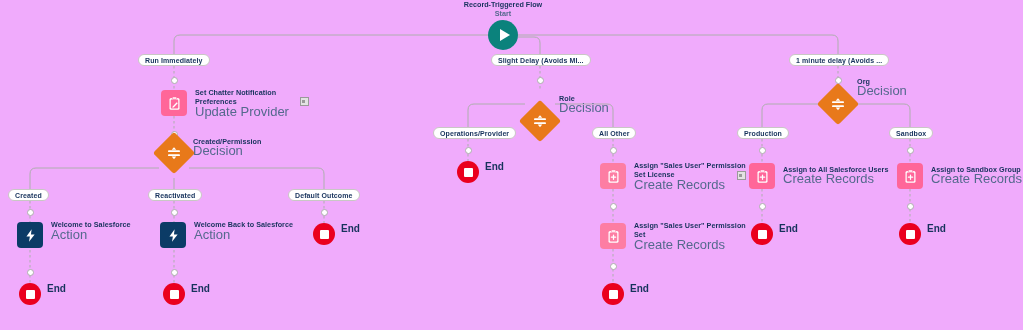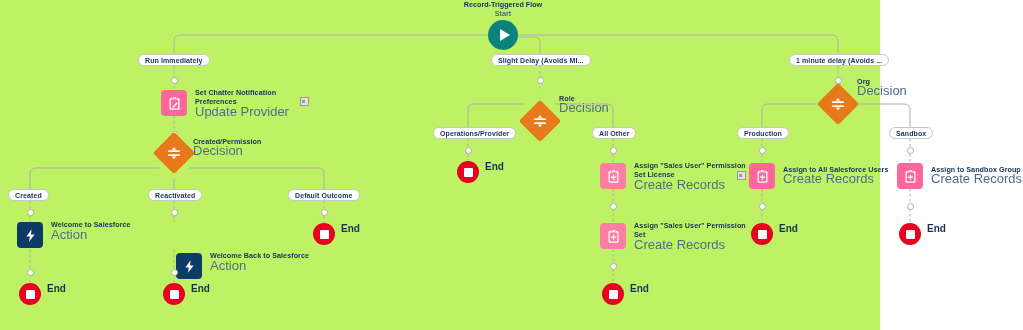--- a/index.html
+++ b/index.html
@@ -2,21 +2,21 @@
 <html><head>
 <meta charset="utf-8">
 <style>
   html,body{margin:0;padding:0;background:#ffffff;}
   body{
     width:1023px;height:330px;
     font-family:"Liberation Sans", sans-serif;
     -webkit-font-smoothing:antialiased;
     overflow:hidden;
   }
-  #canvas{position:relative;width:880px;height:330px;background:#bef264;}
+  #canvas{position:relative;width:1023px;height:330px;background:#f0abfc;}
   svg.wires{position:absolute;left:0;top:0;width:1023px;height:330px;pointer-events:none;}
 
   
   .node{position:absolute;}
   .node .lbl{
     position:absolute;left:34px;top:-2px;width:120px;
     font-size:7.2px;line-height:9.2px;color:#16325c;font-weight:bold;
     letter-spacing:.05px;
   }
   .node .sub{
@@ -198,21 +198,21 @@
   <div class="node" style="left:17px;top:222px;">
     <div class="tile navy">
       <svg width="15" height="15" viewBox="0 0 24 24">
         <path d="M13.8 2 L5.5 13.4 H11 L9.6 22 L18.6 10.3 H12.7 Z" fill="#ffffff"></path>
       </svg>
     </div>
     <div class="lbl">Welcome to Salesforce</div>
     <div class="sub" style="top:8px;">Action</div>
   </div>
 
-  <div class="node" style="left:176px;top:222px;margin-top:31px;">
+  <div class="node" style="left:160px;top:222px;">
     <div class="tile navy">
       <svg width="15" height="15" viewBox="0 0 24 24">
         <path d="M13.8 2 L5.5 13.4 H11 L9.6 22 L18.6 10.3 H12.7 Z" fill="#ffffff"></path>
       </svg>
     </div>
     <div class="lbl">Welcome Back to Salesforce</div>
     <div class="sub" style="top:8px;">Action</div>
   </div>
 
   <div class="node" style="left:313px;top:223px;">

